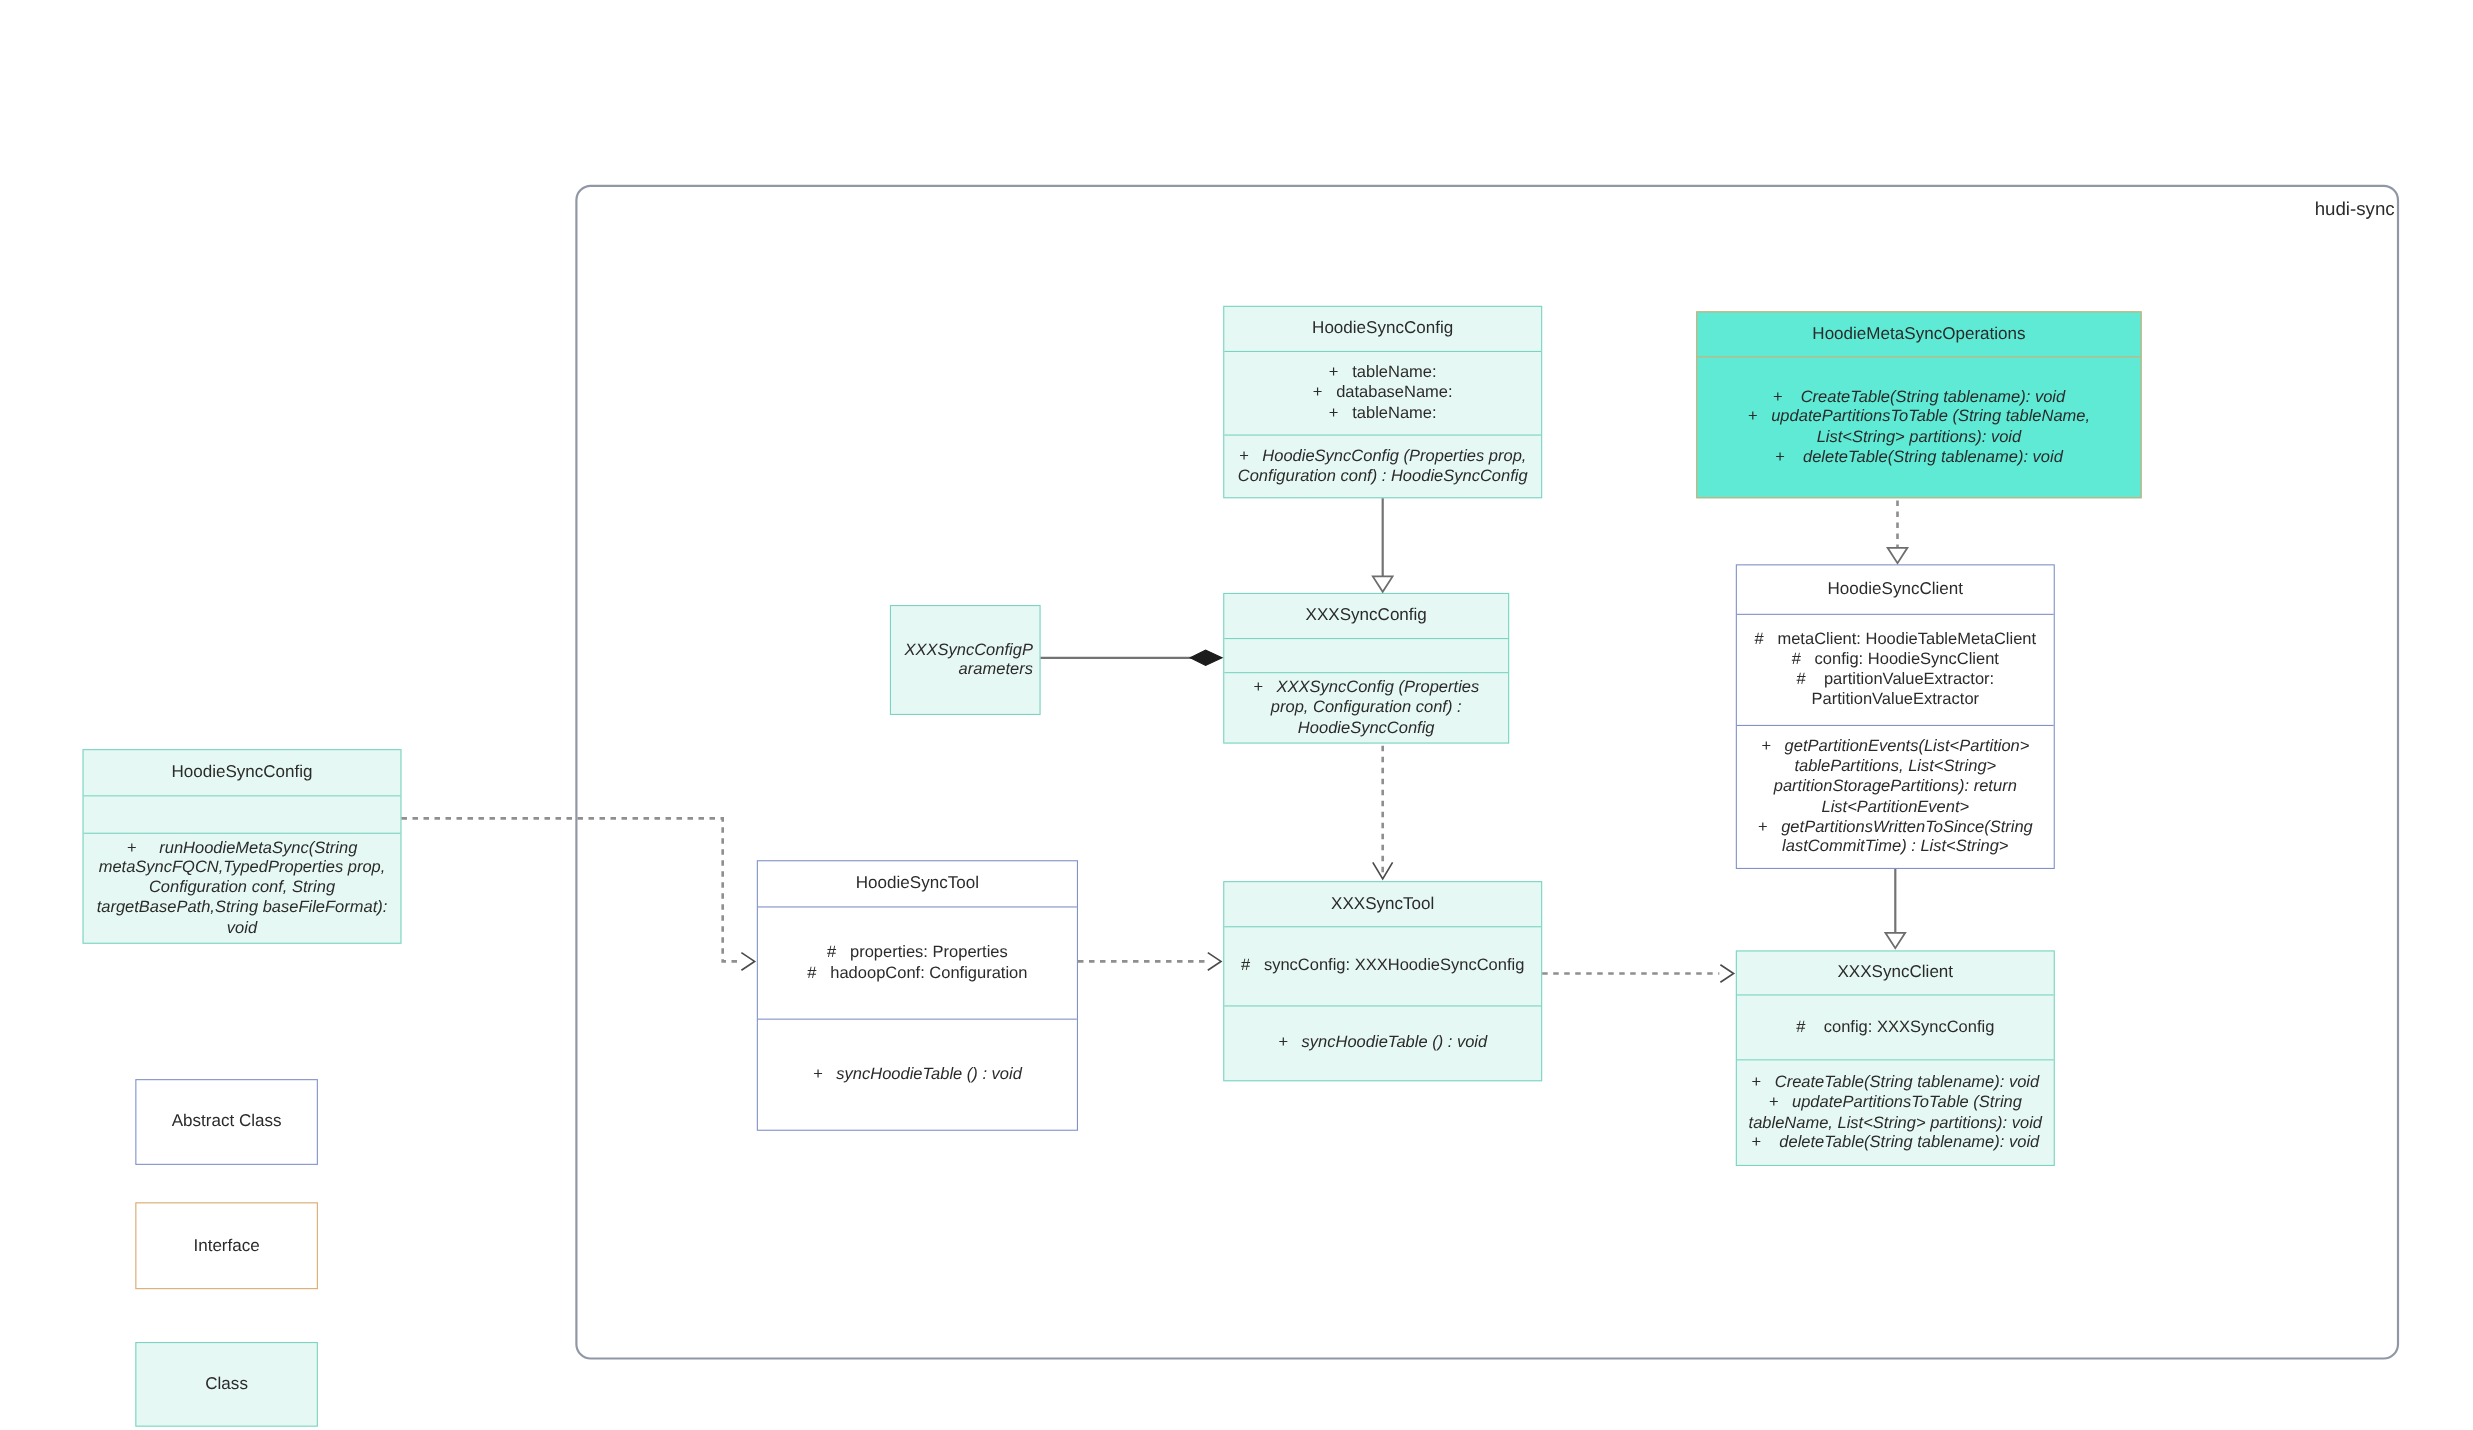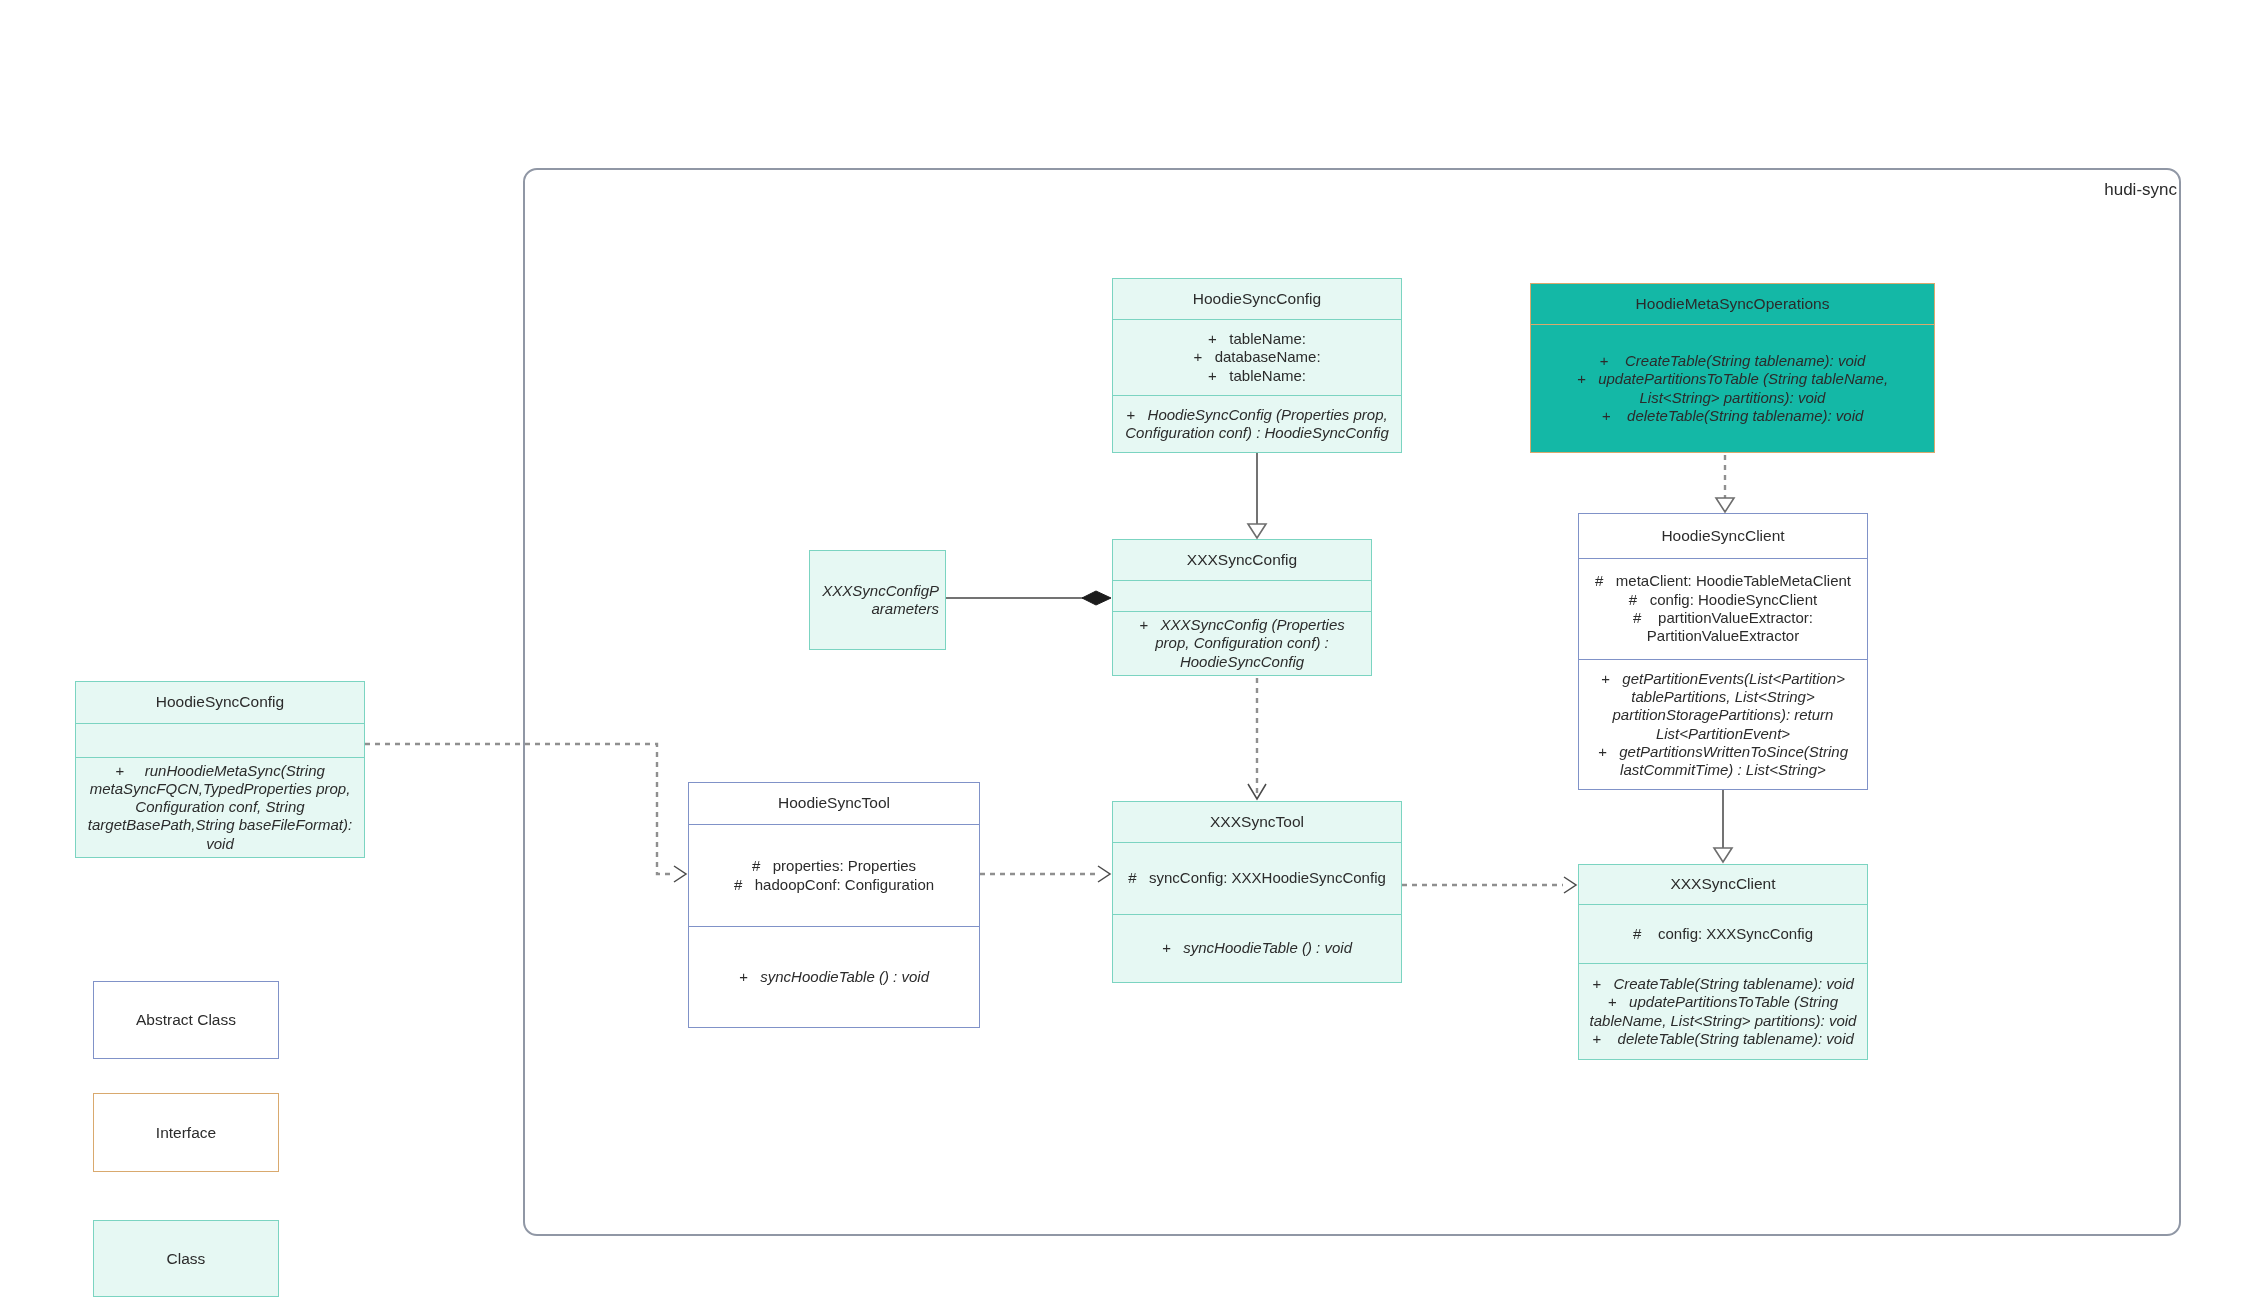--- a/index.html
+++ b/index.html
@@ -16,40 +16,40 @@
   .container-label {
     position:absolute; left:523px; top:180px; width:1654px;
     text-align:right; font-size:17px; color:#2b2b2b;
   }
   .uml-box {
     position:absolute; display:flex; flex-direction:column;
     font-size:15px; line-height:1.22; text-align:center; box-sizing:border-box;
   }
   .kind-class     { background:#e6f8f3; border:1.5px solid #7bd4c1; }
   .kind-abstract  { background:#ffffff; border:1.5px solid #8092c8; }
-  .kind-interface { background:#14b8a6; border:1.5px solid #d9a96e; }
+  .kind-interface { background:#5eead4; border:1.5px solid #d9a96e;margin-left:12px; }
   .uml-title {
     flex:0 0 auto; display:flex; align-items:center; justify-content:center;
     font-size:15.5px;
   }
   .uml-section {
     display:flex; flex-direction:column; align-items:center; justify-content:center;
     padding:4px 8px; box-sizing:border-box;
   }
   .uml-section > div { white-space:pre-wrap; }
   .kind-class    > .uml-section { border-top:1.5px solid #7bd4c1; }
   .kind-abstract > .uml-section { border-top:1.5px solid #8092c8; }
   .kind-interface> .uml-section { border-top:1.5px solid #d9a96e; }
   .grow { flex:1 1 auto;font-style:italic; }
   .single-cell {
     display:flex; align-items:center; justify-content:center;
     padding:6px; word-break:break-all;text-align:right;
   }
   .legend-box {
-    position:absolute; left:93px; width:186px;
+    position:absolute; left:123px; width:166px;
     display:flex; align-items:center; justify-content:center;
     font-size:15.5px; box-sizing:border-box;
   }
   svg.wires { position:absolute; left:0; top:0; pointer-events:none; }
   .wire-solid  { stroke:#737373; stroke-width:2; fill:none; }
   .wire-dashed { stroke:#8f8f8f; stroke-width:2.4; fill:none; stroke-dasharray:5 5; }
   .head-hollow { fill:#ffffff; stroke:#6d6d6d; stroke-width:1.6; }
   .head-open   { fill:none; stroke:#4a4a4a; stroke-width:1.5; }
   .head-diamond{ fill:#1c1c1c; stroke:#1c1c1c; }
 </style>

